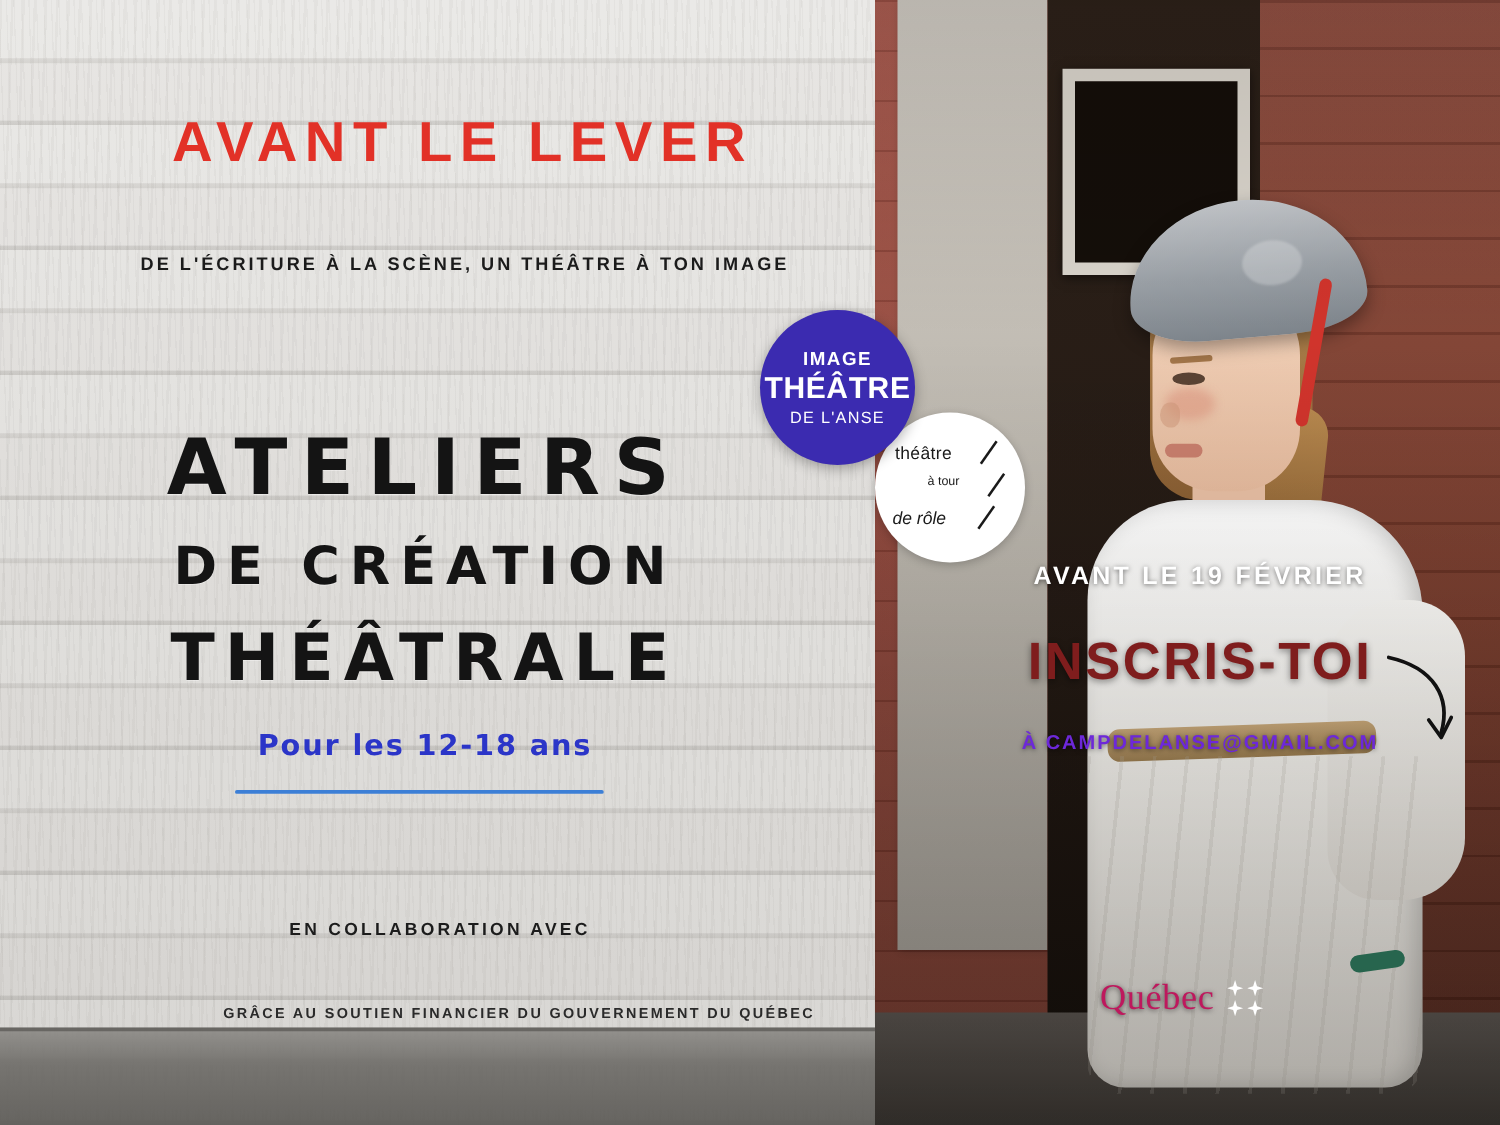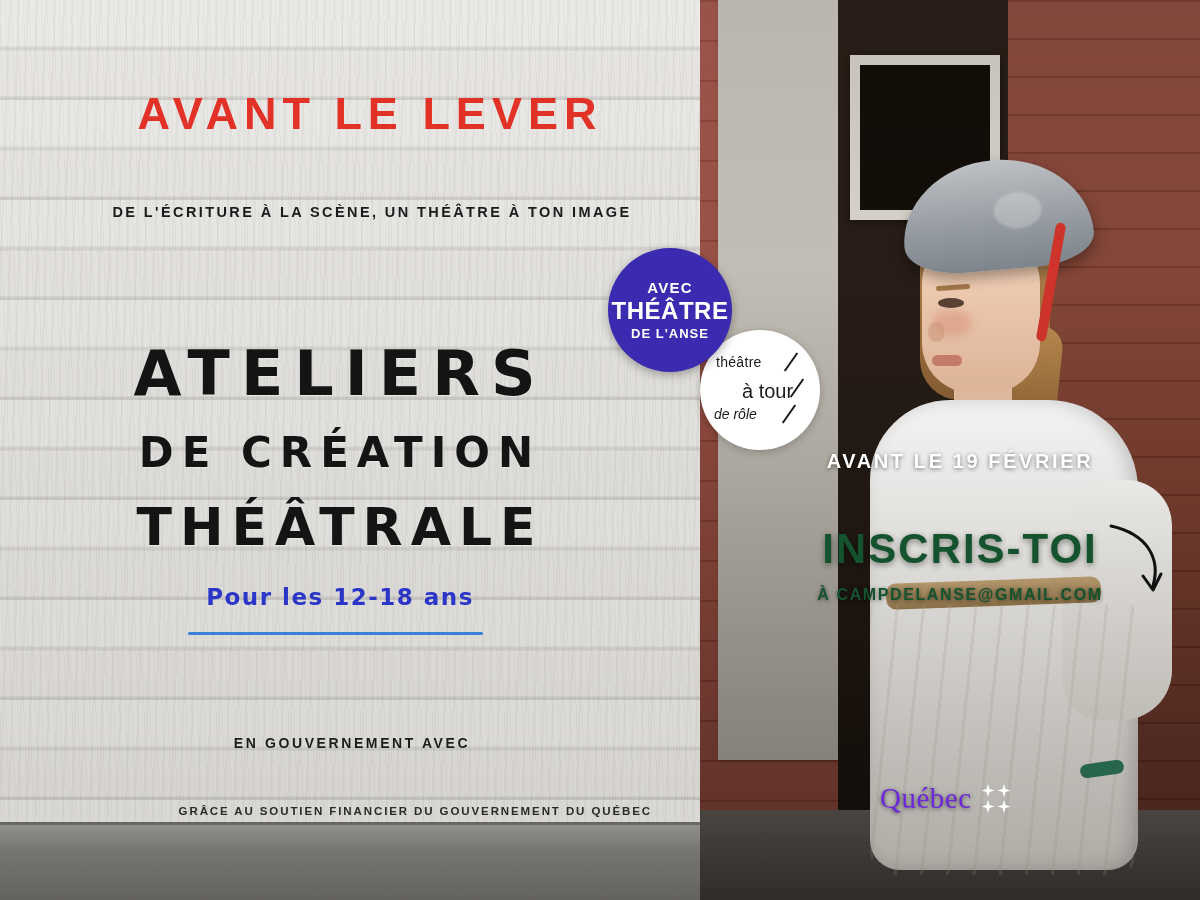--- a/index.html
+++ b/index.html
@@ -318,85 +318,85 @@
     color: #fff;
     display: flex;
     flex-direction: column;
     align-items: center;
     justify-content: center;
     box-shadow: 0 3px 10px rgba(0,0,0,0.3);
     z-index: 5;
   }
   .badge-camp .l1 { font-size: 15px; font-weight: 700; letter-spacing: 1.2px; }
   .badge-camp .l2 { font-size: 24px; font-weight: 800; letter-spacing: 0.5px; margin-top: 1px; }
-  .badge-camp .l3 { font-size: 13px; font-weight: 700; letter-spacing: 1px; margin-top: 1px; }
+  .badge-camp .l3 { font-size: 13px; font-weight: 400; letter-spacing: 1px; margin-top: 1px; }
 
   
   .badge-tour {
     position: absolute;
     left: 700px; top: 330px;
     width: 120px; height: 120px;
     border-radius: 50%;
     background: #ffffff;
     color: #1a1a1a;
     box-shadow: 0 2px 8px rgba(0,0,0,0.22);
     z-index: 4;
   }
   .badge-tour .t1 { position: absolute; left: 16px; top: 24px; font-size: 14px; letter-spacing: 0.3px; }
-  .badge-tour .t2 { position: absolute; left: 42px; top: 50px; font-size: 20px; }
+  .badge-tour .t2 { position: absolute; left: 42px; top: 50px; font-size: 10px; }
   .badge-tour .t3 { position: absolute; left: 14px; top: 76px; font-size: 14px; font-style: italic; }
   .slash { position: absolute; width: 22px; height: 2px; background: #1a1a1a; transform: rotate(-55deg); }
   .s1 { left: 80px; top: 31px; }
   .s2 { left: 86px; top: 57px; }
   .s3 { left: 78px; top: 83px; }
 
   
   .cta-date {
     position: absolute;
     left: 780px; top: 450px;
     width: 360px;
     text-align: center;
     color: #ffffff;
     font-size: 20px;
     font-weight: 700;
     letter-spacing: 2.6px;
     text-shadow: 0 1px 4px rgba(0,0,0,0.55);
   }
   .cta-main {
     position: absolute;
-    left: 770px; top: 525px;
+    left: 770px; top: 505px;
     width: 380px;
     text-align: center;
-    color: #14532d;
+    color: #7f1d1d;
     font-size: 42px;
     font-weight: 700;
     letter-spacing: 2px;
     text-shadow: 0 2px 6px rgba(0,0,0,0.45);
   }
   .cta-email {
     position: absolute;
     left: 770px; top: 586px;
     width: 380px;
     text-align: center;
-    color: #14532d;
+    color: #6d28d9;
     font-size: 16px;
     font-weight: 700;
     letter-spacing: 1.6px;
     text-shadow: 0 1px 4px rgba(0,0,0,0.55);
   }
   .cta-arrow { position: absolute; left: 1105px; top: 520px; width: 70px; height: 80px; }
 
   
   .quebec {
     position: absolute;
     left: 880px; top: 782px;
     display: flex;
     align-items: center;
     gap: 10px;
-    color: #6d28d9;
+    color: #be185d;
     text-shadow: 0 1px 4px rgba(0,0,0,0.6);
   }
   .quebec-word { font-family: "Liberation Serif", serif; font-size: 29px; font-weight: 400; letter-spacing: 0.5px; }
   .quebec-flag { display: grid; grid-template-columns: 13px 13px; grid-template-rows: 13px 13px; gap: 3px; }
   .quebec-flag i { display: block; width: 13px; height: 13px; background: #fff; clip-path: polygon(50% 0%, 62% 38%, 100% 50%, 62% 62%, 50% 100%, 38% 62%, 0% 50%, 38% 38%); }
 </style>
 </head>
 <body>
 
 <div id="poster">
@@ -445,27 +445,27 @@
     <div class="subtitle">DE L'ÉCRITURE À LA SCÈNE, UN THÉÂTRE À TON IMAGE</div>
 
     <div class="big-line big-1">ATELIERS</div>
     <div class="big-line big-2">DE CRÉATION</div>
     <div class="big-line big-3">THÉÂTRALE</div>
 
     <div class="age-line">Pour les 12-18 ans</div>
     <div class="age-underline"></div>
 
     <div class="collab">
-      <div>EN GOUVERNEMENT AVEC</div>
+      <div>EN COLLABORATION AVEC</div>
     </div>
 
     <div class="grant">GRÂCE AU SOUTIEN FINANCIER DU GOUVERNEMENT DU QUÉBEC</div>
 
     <div class="badge-camp">
-      <div class="l1">AVEC</div>
+      <div class="l1">IMAGE</div>
       <div class="l2">THÉÂTRE</div>
       <div class="l3">DE L'ANSE</div>
     </div>
 
     <div class="badge-tour">
       <div class="t1">théâtre</div>
       <div class="t2">à tour</div>
       <div class="t3">de rôle</div>
       <span class="slash s1"></span>
       <span class="slash s2"></span>

